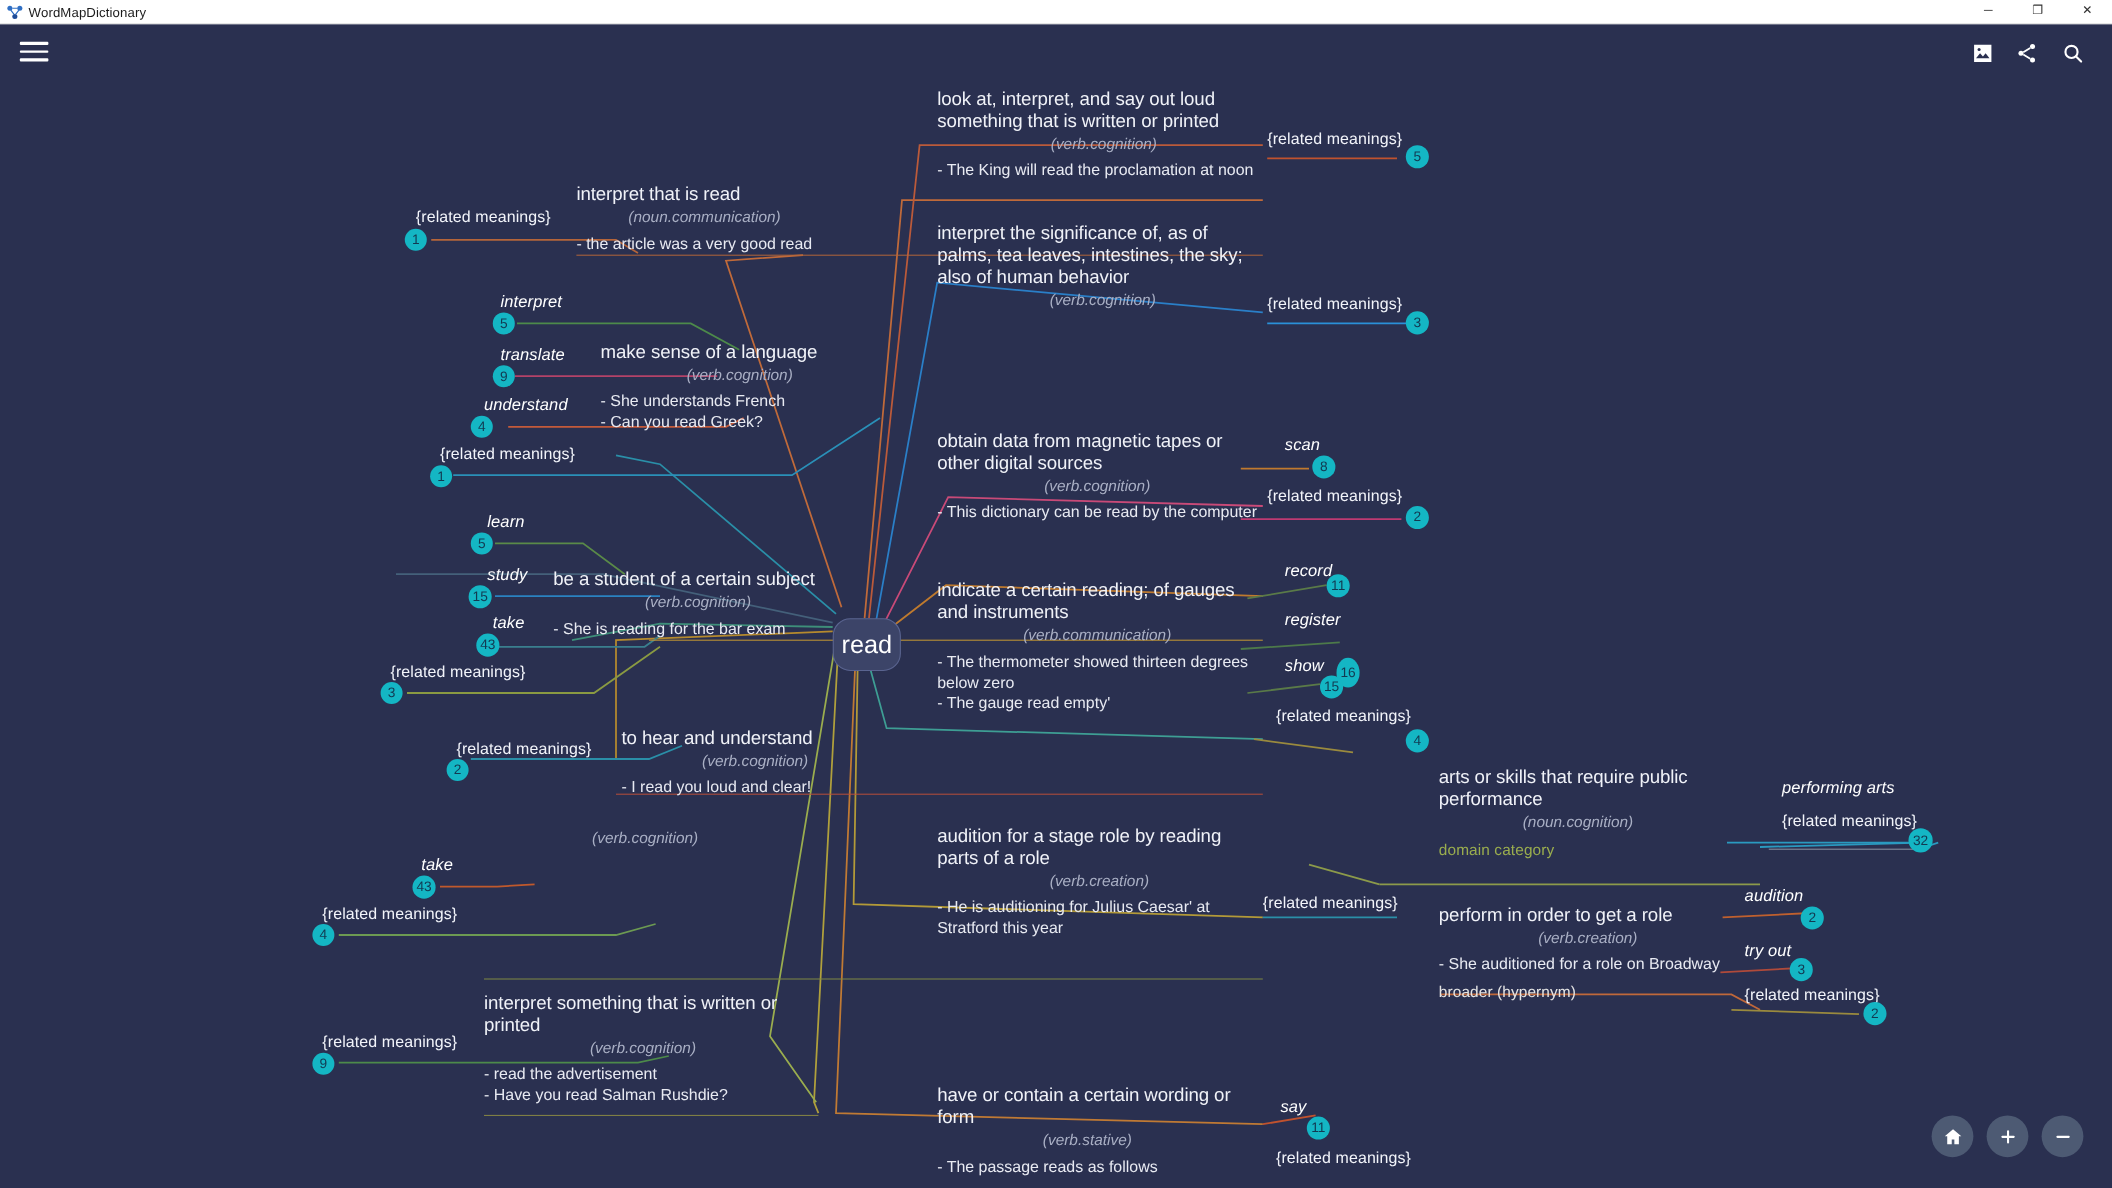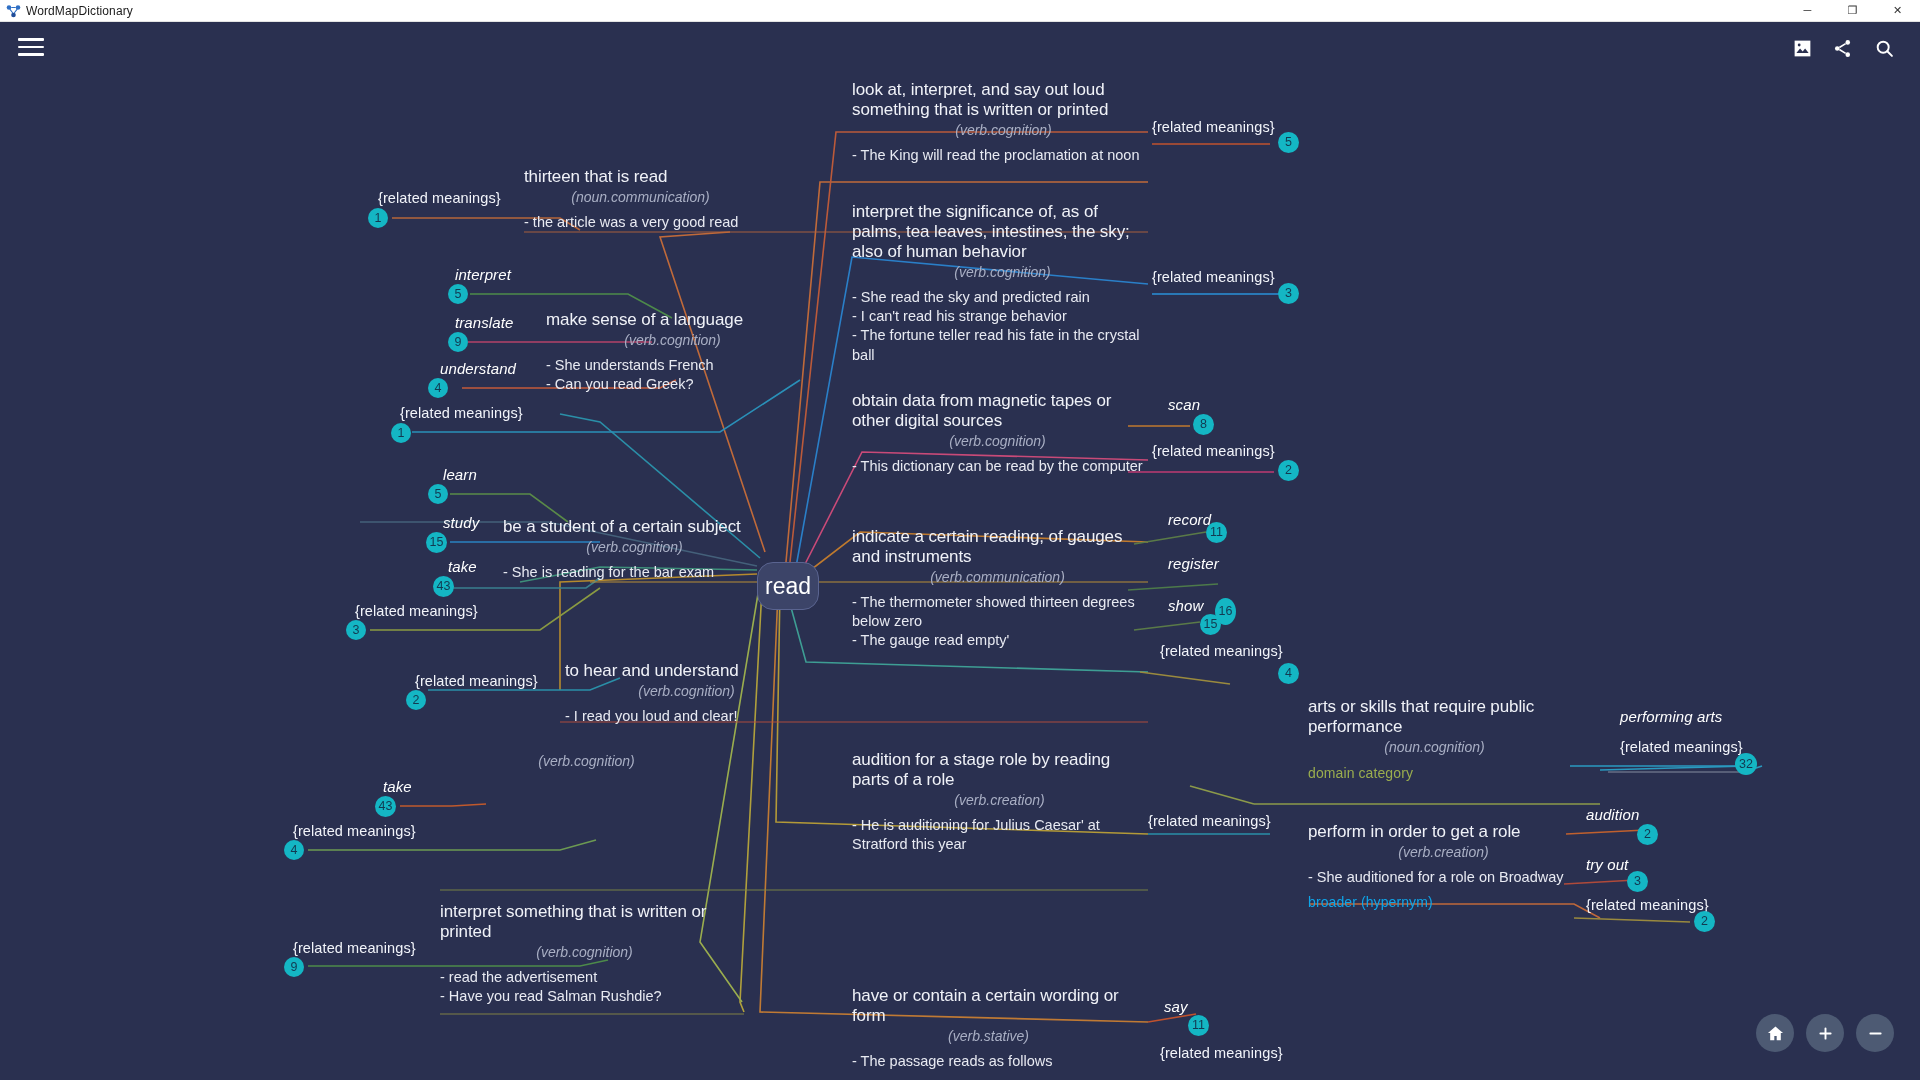--- a/index.html
+++ b/index.html
@@ -234,21 +234,21 @@
       <path d="M1310 882 L1574 882 L1600 896" stroke="#c0683a"></path>
       <path d="M1574 896 L1690 900" stroke="#9a8a3e"></path>
 
       <path d="M1148 1000 L1196 992" stroke="#c0522e"></path>
     </g>
   </svg>
 
   <div id="root-node">read</div>
 
   <div class="sense" style="left:524px; top:145px; width:230px">
-    <div class="gloss">thirteen that is read</div>
+    <div class="gloss">interpret that is read</div>
     <div class="pos">(noun.communication)</div>
     <div class="ex">
       <div>- the article was a very good read</div>
     </div>
   </div>
 
   <div class="sense" style="left:546px; top:288px; width:250px">
     <div class="gloss">make sense of a language</div>
     <div class="pos">(verb.cognition)</div>
     <div class="ex">
@@ -290,25 +290,20 @@
     <div class="gloss">look at, interpret, and say out loud something that is written or printed</div>
     <div class="pos">(verb.cognition)</div>
     <div class="ex">
       <div>- The King will read the proclamation at noon</div>
     </div>
   </div>
 
   <div class="sense" style="left:852px; top:180px; width:298px">
     <div class="gloss">interpret the significance of, as of palms, tea leaves, intestines, the sky; also of human behavior</div>
     <div class="pos">(verb.cognition)</div>
-    <div class="ex">
-      <div>- She read the sky and predicted rain</div>
-      <div>- I can't read his strange behavior</div>
-      <div style="white-space:normal">- The fortune teller read his fate in the crystal ball</div>
-    </div>
   </div>
 
   <div class="sense" style="left:852px; top:369px; width:288px">
     <div class="gloss">obtain data from magnetic tapes or other digital sources</div>
     <div class="pos">(verb.cognition)</div>
     <div class="ex">
       <div>- This dictionary can be read by the computer</div>
     </div>
   </div>
 
@@ -347,21 +342,21 @@
     <div class="pos">(verb.stative)</div>
     <div class="ex">
       <div>- The passage reads as follows</div>
     </div>
   </div>
 
   <div class="leaf reltype" style="left:1308px; top:742px">
     <span class="txt" style="color:#9aad4e">domain category</span>
   </div>
   <div class="leaf reltype" style="left:1308px; top:871px">
-    <span class="txt" style="color:#0ea5e9">broader (hypernym)</span>
+    <span class="txt" style="color:#e5e5e5">broader (hypernym)</span>
   </div>
 
   <div class="leaf rel" style="left:378px; top:167px"><span class="txt">{related meanings}</span></div>
   <div class="badge" style="left:368px; top:186px; width:20px; height:20px">1</div>
 
   <div class="leaf" style="left:455px; top:244px"><span class="txt">interpret</span></div>
   <div class="badge" style="left:448px; top:262px; width:20px; height:20px">5</div>
 
   <div class="leaf" style="left:455px; top:292px"><span class="txt">translate</span></div>
   <div class="badge" style="left:448px; top:310px; width:20px; height:20px">9</div>

